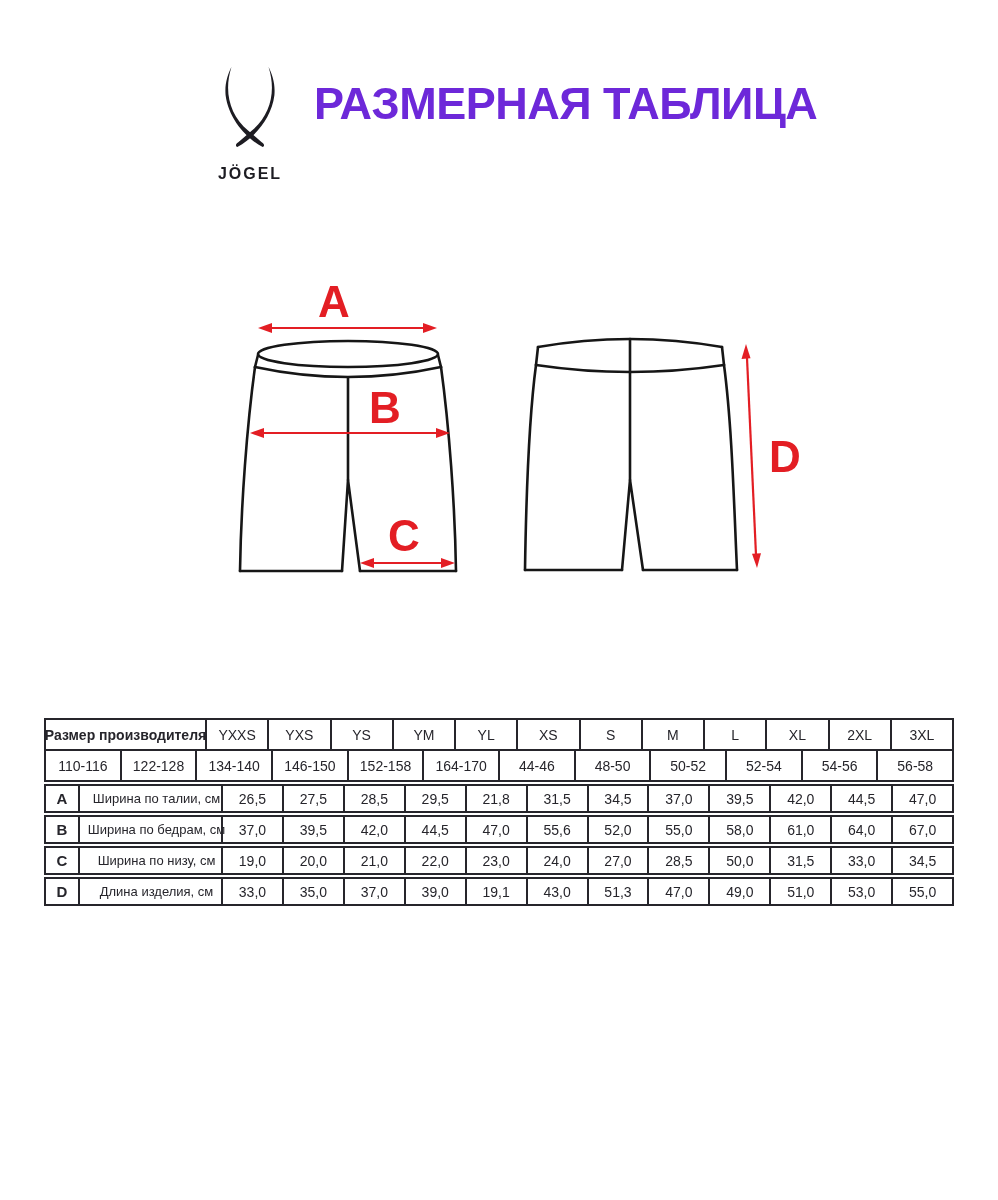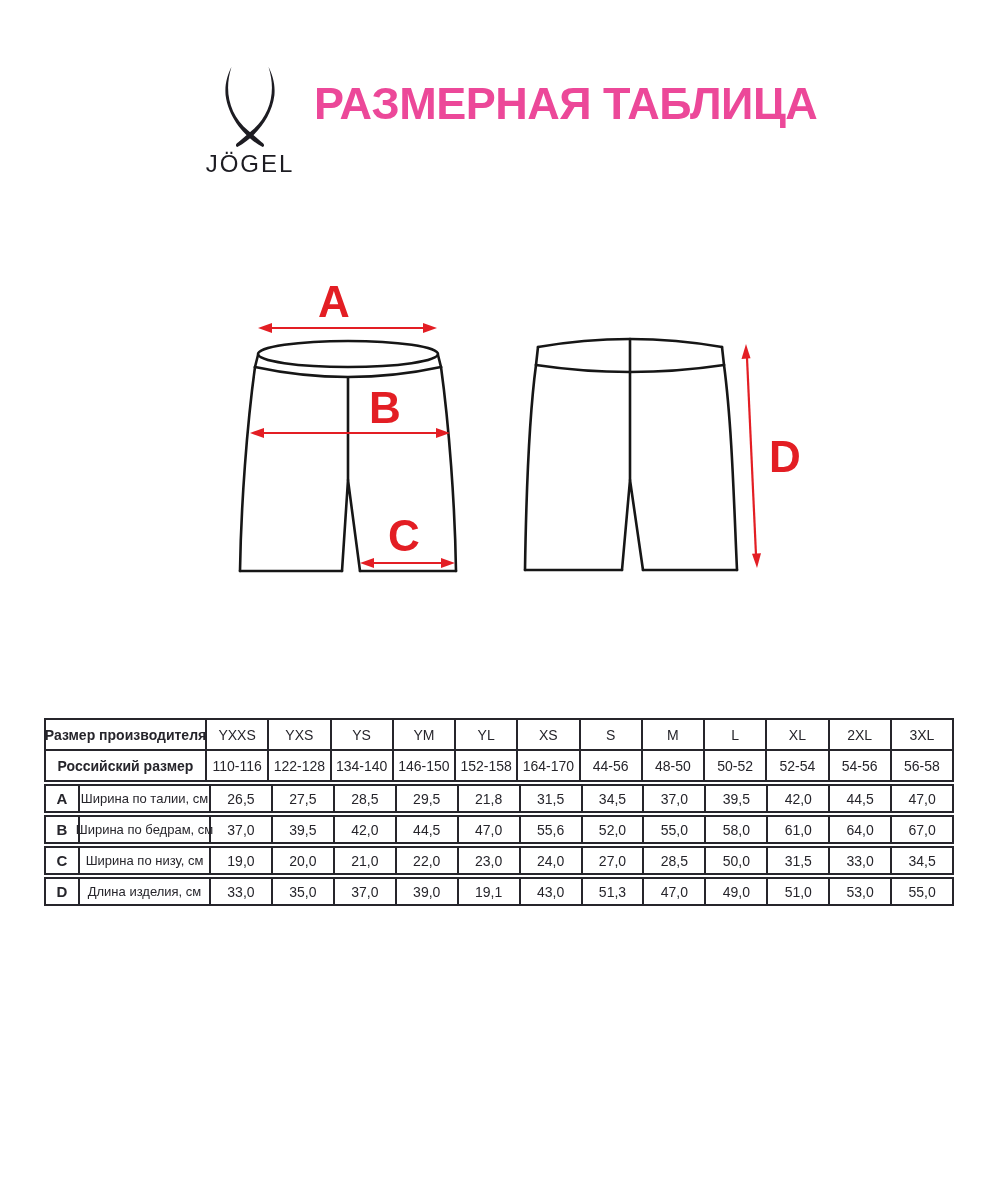--- a/index.html
+++ b/index.html
@@ -2,23 +2,23 @@
 <html><head>
 <meta charset="utf-8">
 <style>
   html,body{margin:0;padding:0;background:#ffffff;}
   .page{position:relative;width:998px;height:1200px;background:#ffffff;overflow:hidden;
         font-family:"Liberation Sans",sans-serif;color:#26252b;}
 
   
   .logo{position:absolute;left:198px;top:66px;width:104px;text-align:center;}
   .logo svg{display:block;margin:0 auto;}
-  .wordmark{margin-top:2px;font-size:24px;font-weight:normal;letter-spacing:2px;color:#1d1c22;}
+  .wordmark{margin-top:17px;font-size:16px;font-weight:bold;letter-spacing:2px;color:#1d1c22;}
   .title{position:absolute;left:314px;top:78px;font-size:45px;font-weight:bold;
-         letter-spacing:-0.5px;color:#ec4899;white-space:nowrap;}
+         letter-spacing:-0.5px;color:#6d28d9;white-space:nowrap;}
 
   
   .front-svg{position:absolute;left:235px;top:275px;}
   .back-svg{position:absolute;left:518px;top:275px;}
   .outline{fill:none;stroke:#161616;stroke-width:2.6;stroke-linejoin:round;stroke-linecap:round;}
   .arrow{stroke:#e31e24;stroke-width:2.2;fill:none;}
   .ahead{fill:#e31e24;stroke:none;}
   .mlabel{fill:#e31e24;font-family:"Liberation Sans",sans-serif;font-size:44px;font-weight:bold;text-anchor:middle;}
 
   
@@ -26,21 +26,21 @@
   .hdr{border:2px solid #26252b;box-sizing:border-box;}
   .trow{display:flex;align-items:stretch;height:29px;}
   .hdr .trow:first-child{border-bottom:2px solid #26252b;}
   .drow{display:flex;align-items:stretch;height:29px;border:2px solid #26252b;
         box-sizing:border-box;margin-top:2px;}
   .cell{display:flex;align-items:center;justify-content:center;box-sizing:border-box;
         border-right:2px solid #26252b;white-space:nowrap;}
   .cell:last-child{border-right:none;}
   .c-label{width:161px;font-weight:bold;font-size:14px;}
   .c-letter{width:34px;font-weight:bold;font-size:15px;}
-  .c-name{width:131px;font-size:13px;}
+  .c-name{width:131px;font-size:13px;margin-left:12px;}
   .c-val{flex:1 1 0;font-size:14px;}
 </style>
 </head>
 <body>
 
 <div class="page">
 
   <div class="logo">
     <svg width="58" height="82" viewBox="0 0 58 84">
       <path d="M10,1 C2,26 8,50 27,66 L41,78 C44,80 44,82 42,83 C25,74 7,54 4,30 C3,18 6,9 10,1 Z" fill="#1d1c22"></path>
@@ -116,28 +116,27 @@
         <div class="cell c-val">YL</div>
         <div class="cell c-val">XS</div>
         <div class="cell c-val">S</div>
         <div class="cell c-val">M</div>
         <div class="cell c-val">L</div>
         <div class="cell c-val">XL</div>
         <div class="cell c-val">2XL</div>
         <div class="cell c-val">3XL</div>
       </div>
       <div class="trow">
-        <div class="cell c-label">Российский размер</div>
         <div class="cell c-val">110-116</div>
         <div class="cell c-val">122-128</div>
         <div class="cell c-val">134-140</div>
         <div class="cell c-val">146-150</div>
         <div class="cell c-val">152-158</div>
         <div class="cell c-val">164-170</div>
-        <div class="cell c-val">44-56</div>
+        <div class="cell c-val">44-46</div>
         <div class="cell c-val">48-50</div>
         <div class="cell c-val">50-52</div>
         <div class="cell c-val">52-54</div>
         <div class="cell c-val">54-56</div>
         <div class="cell c-val">56-58</div>
       </div>
     </div>
 
     <div class="drow">
       <div class="cell c-letter">A</div>

